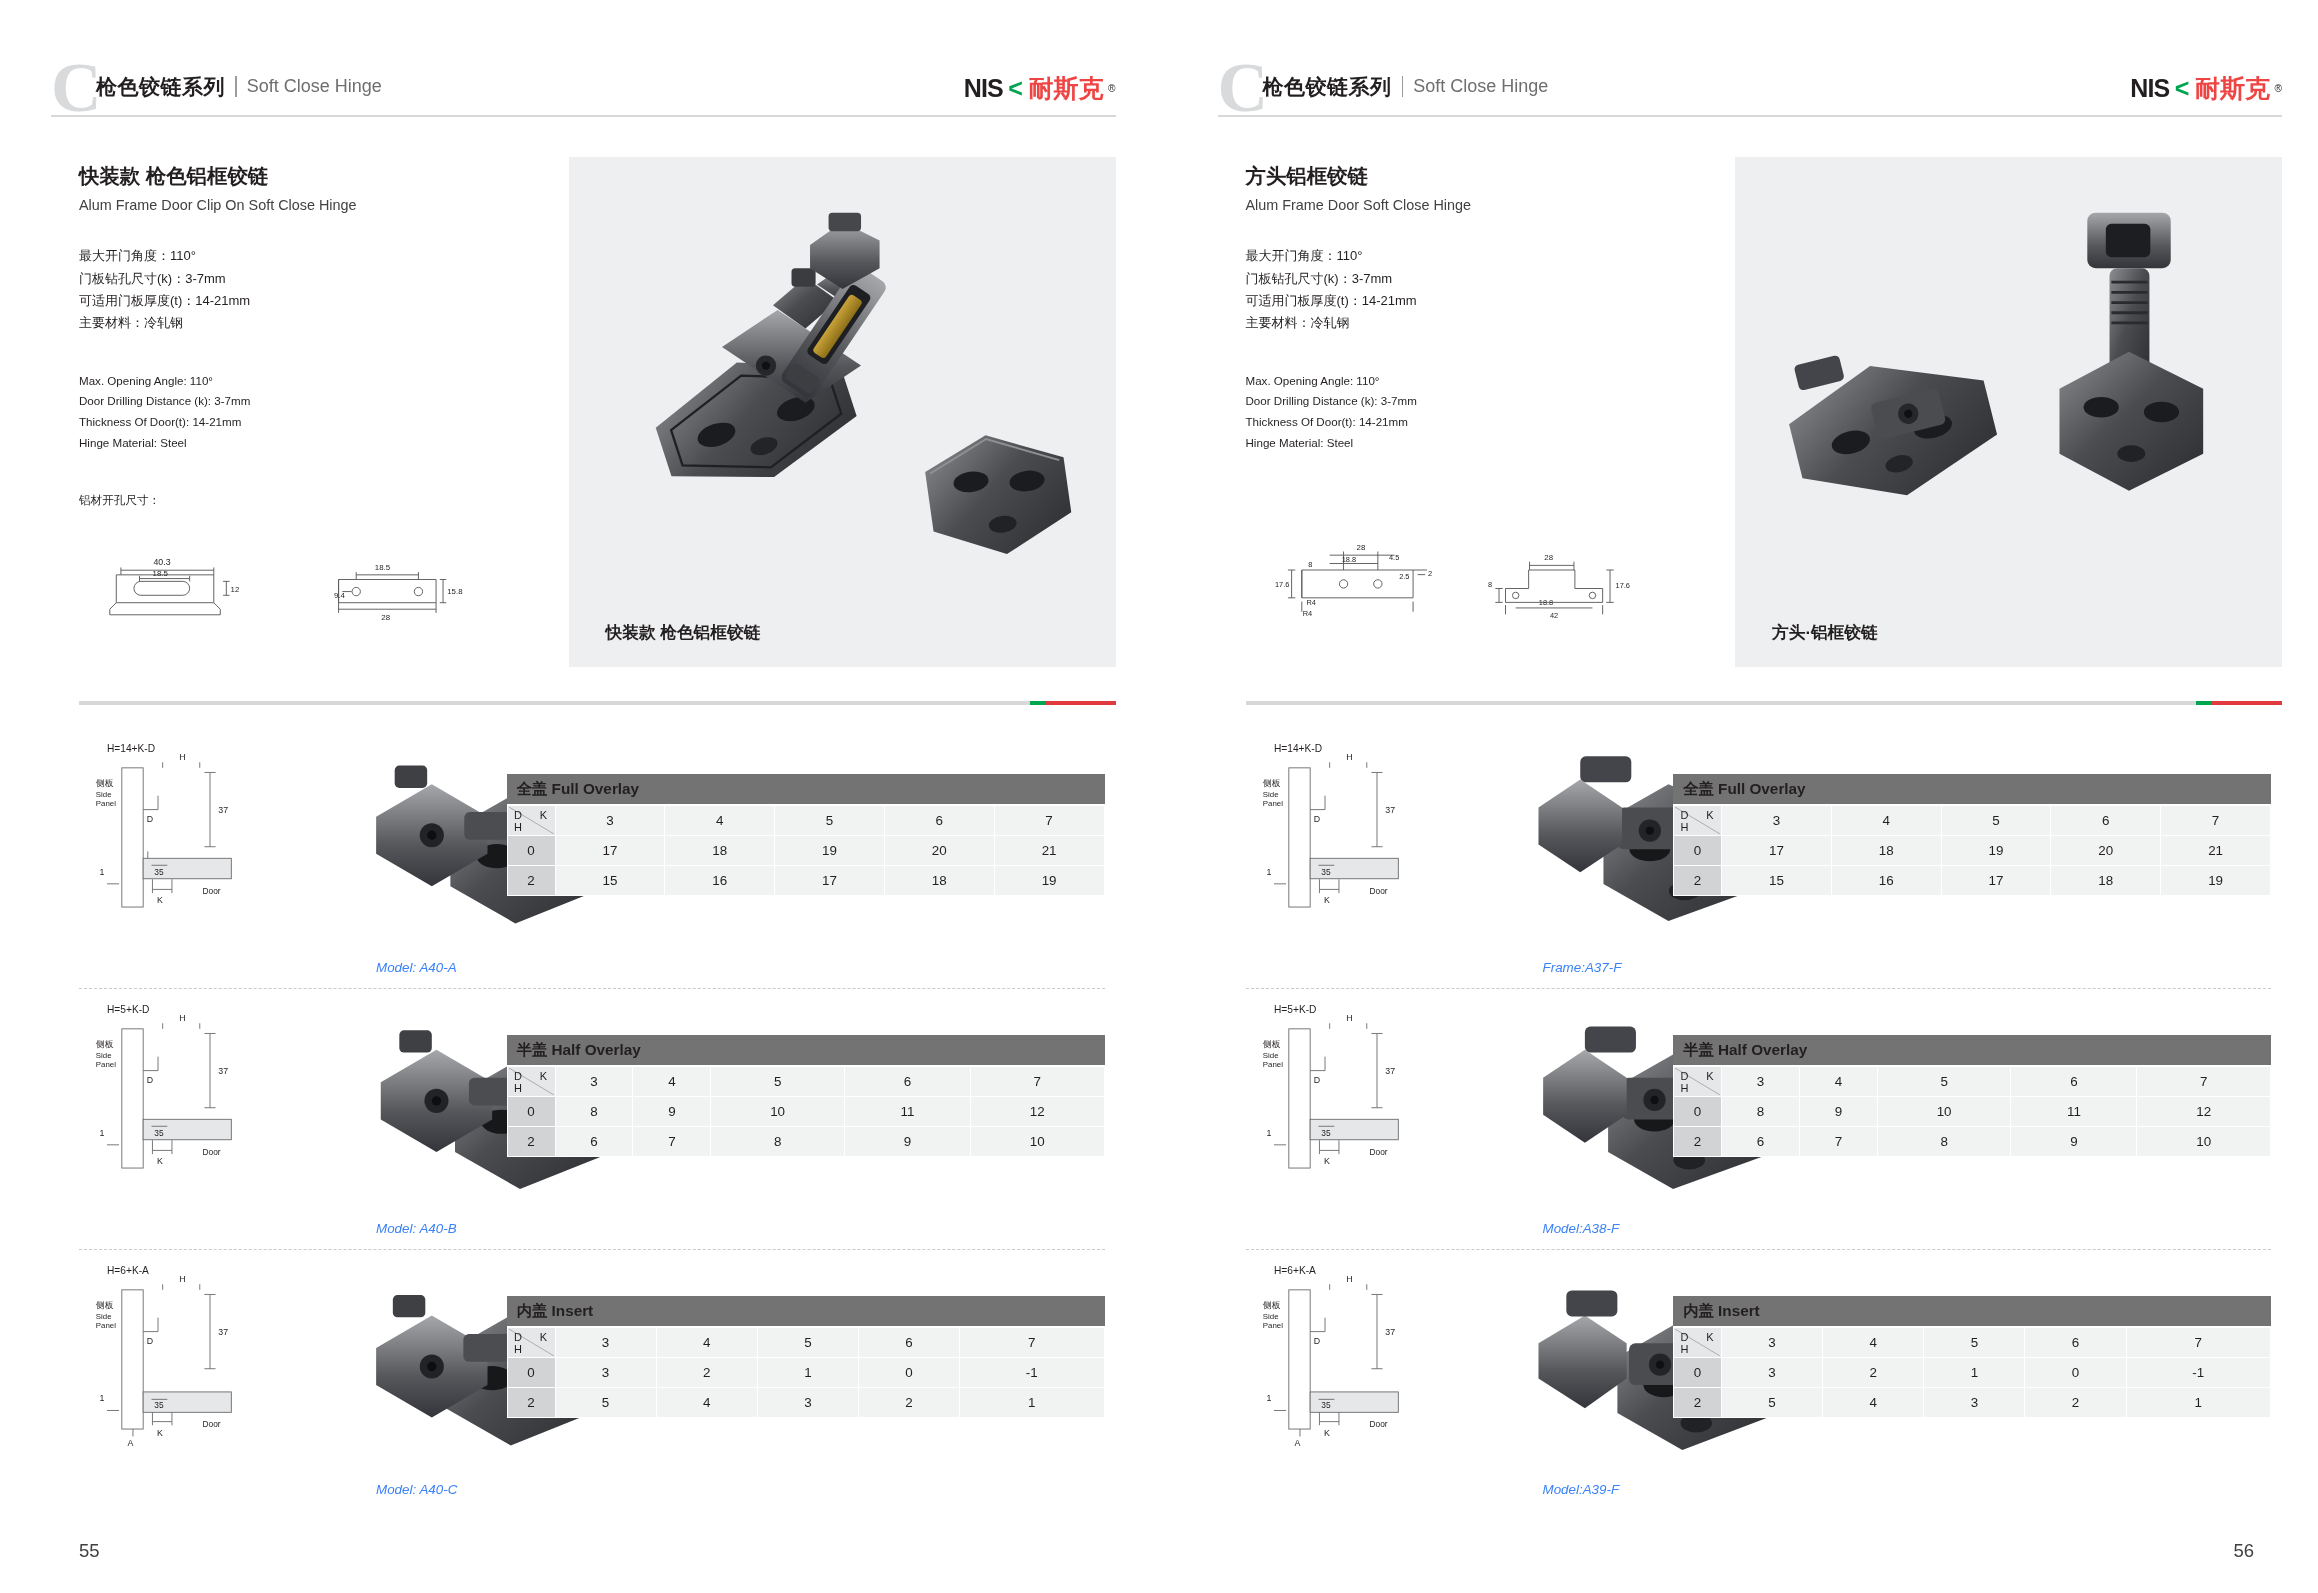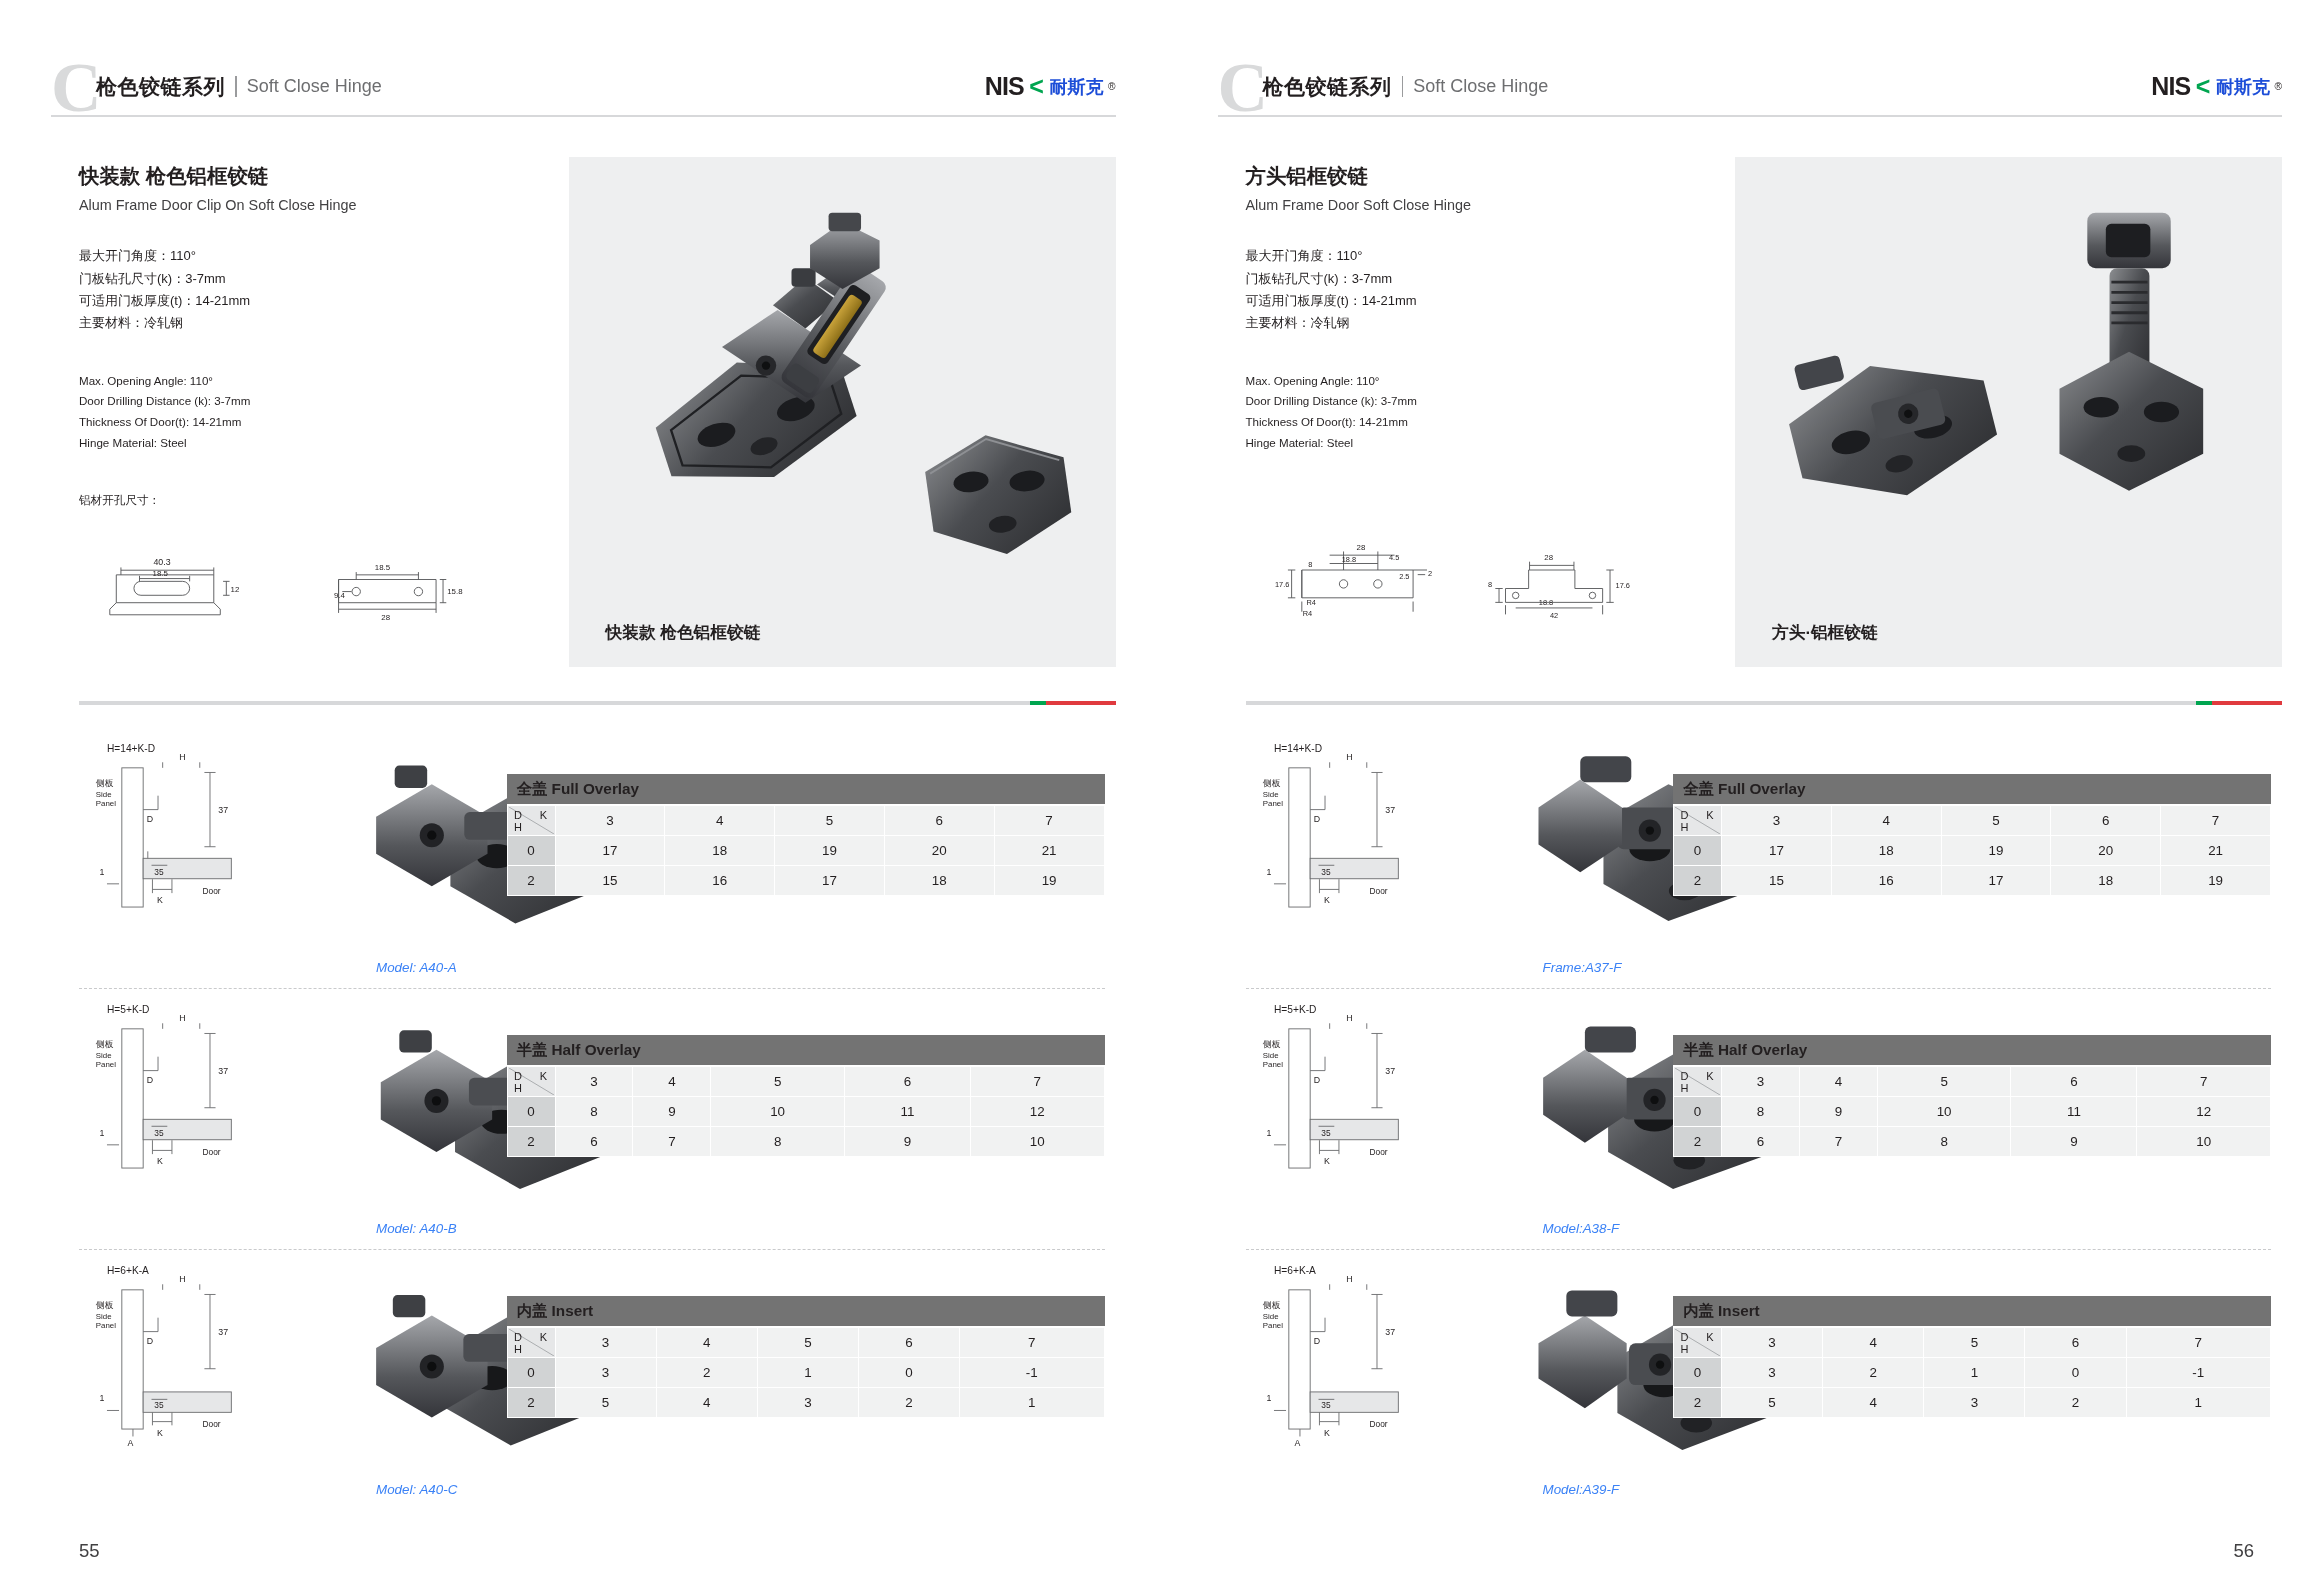--- a/index.html
+++ b/index.html
@@ -25,21 +25,21 @@
   .hdr .cn-title { font-size:21px; font-weight:bold; color:#231f20; letter-spacing:0.5px; }
   .hdr .divider { width:1.4px; height:20.4px; background:#9a9b9d; }
   .hdr .en-title { font-size:18px; color:#6d6e70; }
   .hdr .brand { position:absolute; right:0; top:16px; display:flex; align-items:center; gap:4.6px; }
   .hdr .brand .nis {
     font-size:25px; font-weight:bold; letter-spacing:-0.9px; color:#231f20;
     font-family:"Liberation Sans", sans-serif;
     text-align:center;
   }
   .hdr .brand .swoosh { font-size:25px; font-weight:bold; color:#00a550; margin:0 0.9px; }
-  .hdr .brand .cnbrand { font-size:18px; font-weight:bold; color:#1d4ed8; }
+  .hdr .brand .cnbrand { font-size:25px; font-weight:bold; color:#ef4444; }
   .hdr .brand .reg { font-size:10.2px; vertical-align:top; color:#231f20; }
   .hdr .rule { position:absolute; left:0; right:0; top:59px; height:1.9px; background:#d7d8da; }
 
   
   .prod { position:absolute; top:162px; left:79px; right:51px; height:496px; }
   .prod .cn-name { font-size:20.4px; font-weight:bold; color:#231f20; }
   .prod .en-name { font-size:14.4px; color:#414042; margin-top:7.4px; }
   .prod .specs-cn { margin-top:32px; font-size:13px; line-height:1.72; color:#231f20; }
   .prod .specs-en { margin-top:36px; font-size:11.6px; line-height:1.78; color:#231f20; }
   .prod .alu-label { margin-top:40px; font-size:11.6px; color:#231f20; }

